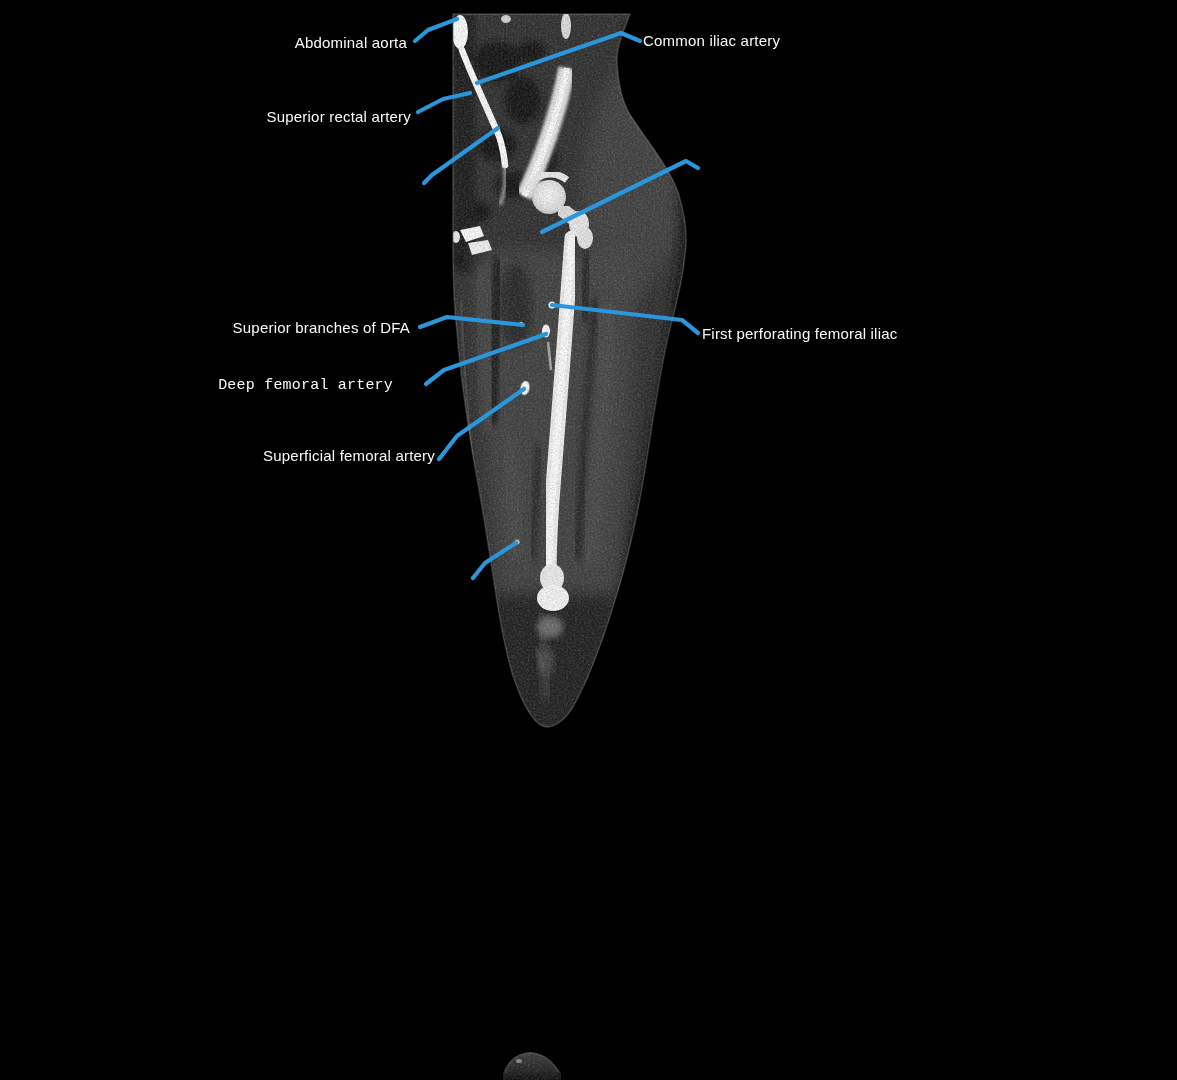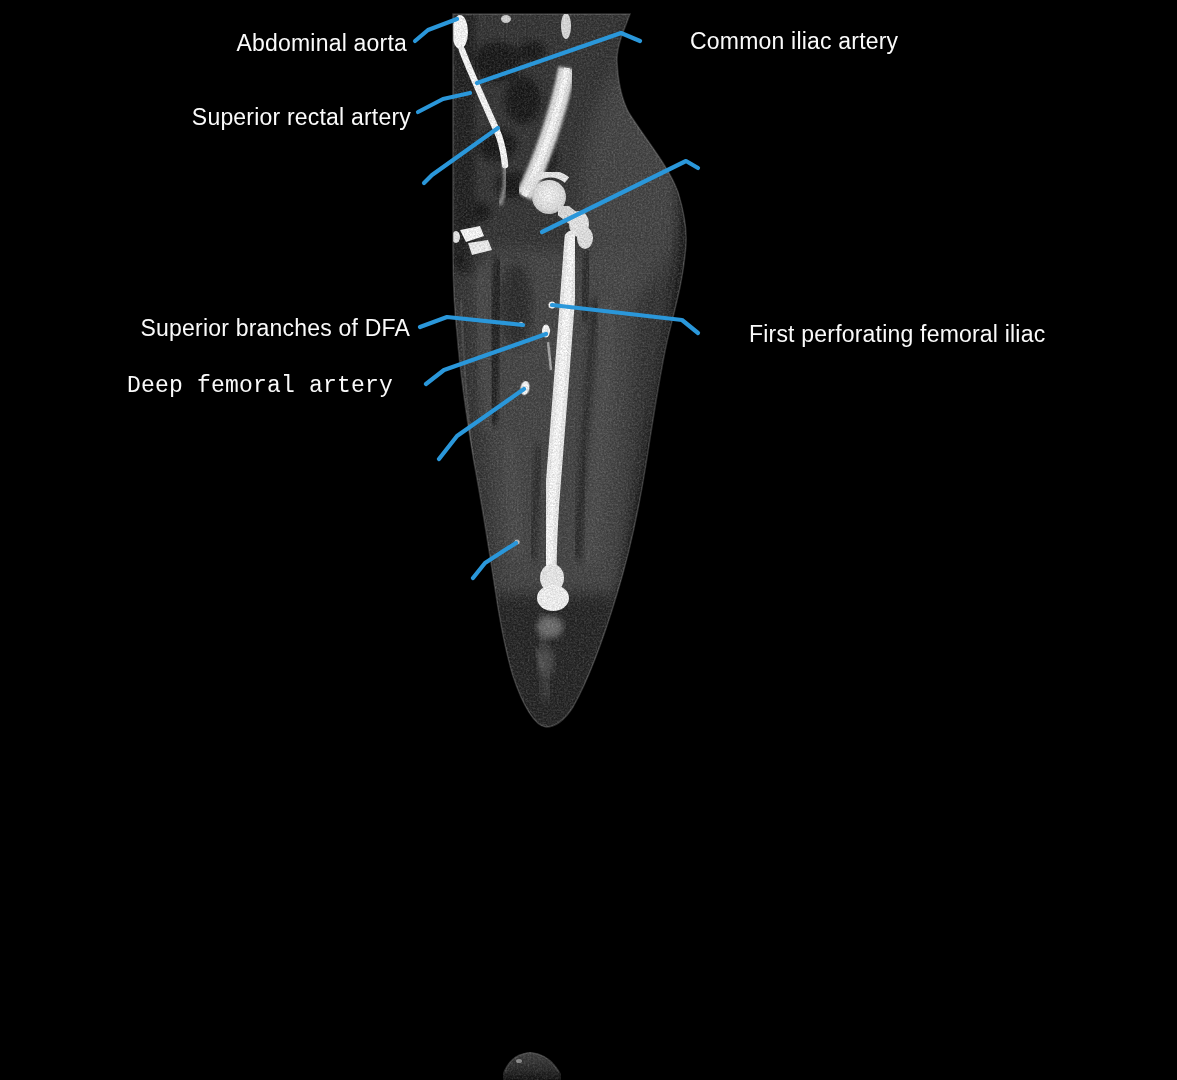--- a/index.html
+++ b/index.html
@@ -7,26 +7,26 @@
     position:relative;
     width:1177px;height:1080px;
     background:#000;
     overflow:hidden;
     font-family:"Liberation Sans", sans-serif;
   }
   .stage svg{position:absolute;left:0;top:0;}
   .anno{
     position:absolute;
     color:#fafafa;
-    font-size:23px;
+    font-size:15px;
     line-height:28px;
     white-space:nowrap;
     letter-spacing:0.2px;
   }
-  .anno.right-side{text-align:left;margin-left:47px;}
+  .anno.right-side{text-align:left;}
   .anno.left-side{text-align:right;}
   
   .lab-abdominal-aorta        {right:770px; top:29px;}
   .lab-superior-rectal        {right:766px; top:103px;}
   .lab-external-iliac         {right:760px; top:176px;}
   .lab-muscular-branches      {right:767px; top:314px;}
   .lab-deep-femoral           {right:784px; top:372px;font-family:Liberation Mono, monospace;}
   .lab-superficial-femoral    {right:742px; top:442px;}
   .lab-descending-genicular   {right:710px; top:567px;}
   .lab-common-iliac           {left:643px;  top:27px;}
@@ -187,13 +187,14 @@
       <polyline points="473,578 485,563 516,543"></polyline>
     </g>
   </svg>
 
   <div class="anno left-side lab-abdominal-aorta">Abdominal aorta</div>
   <div class="anno right-side lab-common-iliac">Common iliac artery</div>
   <div class="anno left-side lab-superior-rectal">Superior rectal artery</div>
   <div class="anno left-side lab-muscular-branches">Superior branches of DFA</div>
   <div class="anno right-side lab-first-perforating">First perforating femoral iliac</div>
   <div class="anno left-side lab-deep-femoral">Deep femoral artery</div>
+  <div class="anno left-side lab-superficial-femoral">Superficial femoral artery</div>
 </div>
 
 </body></html>

